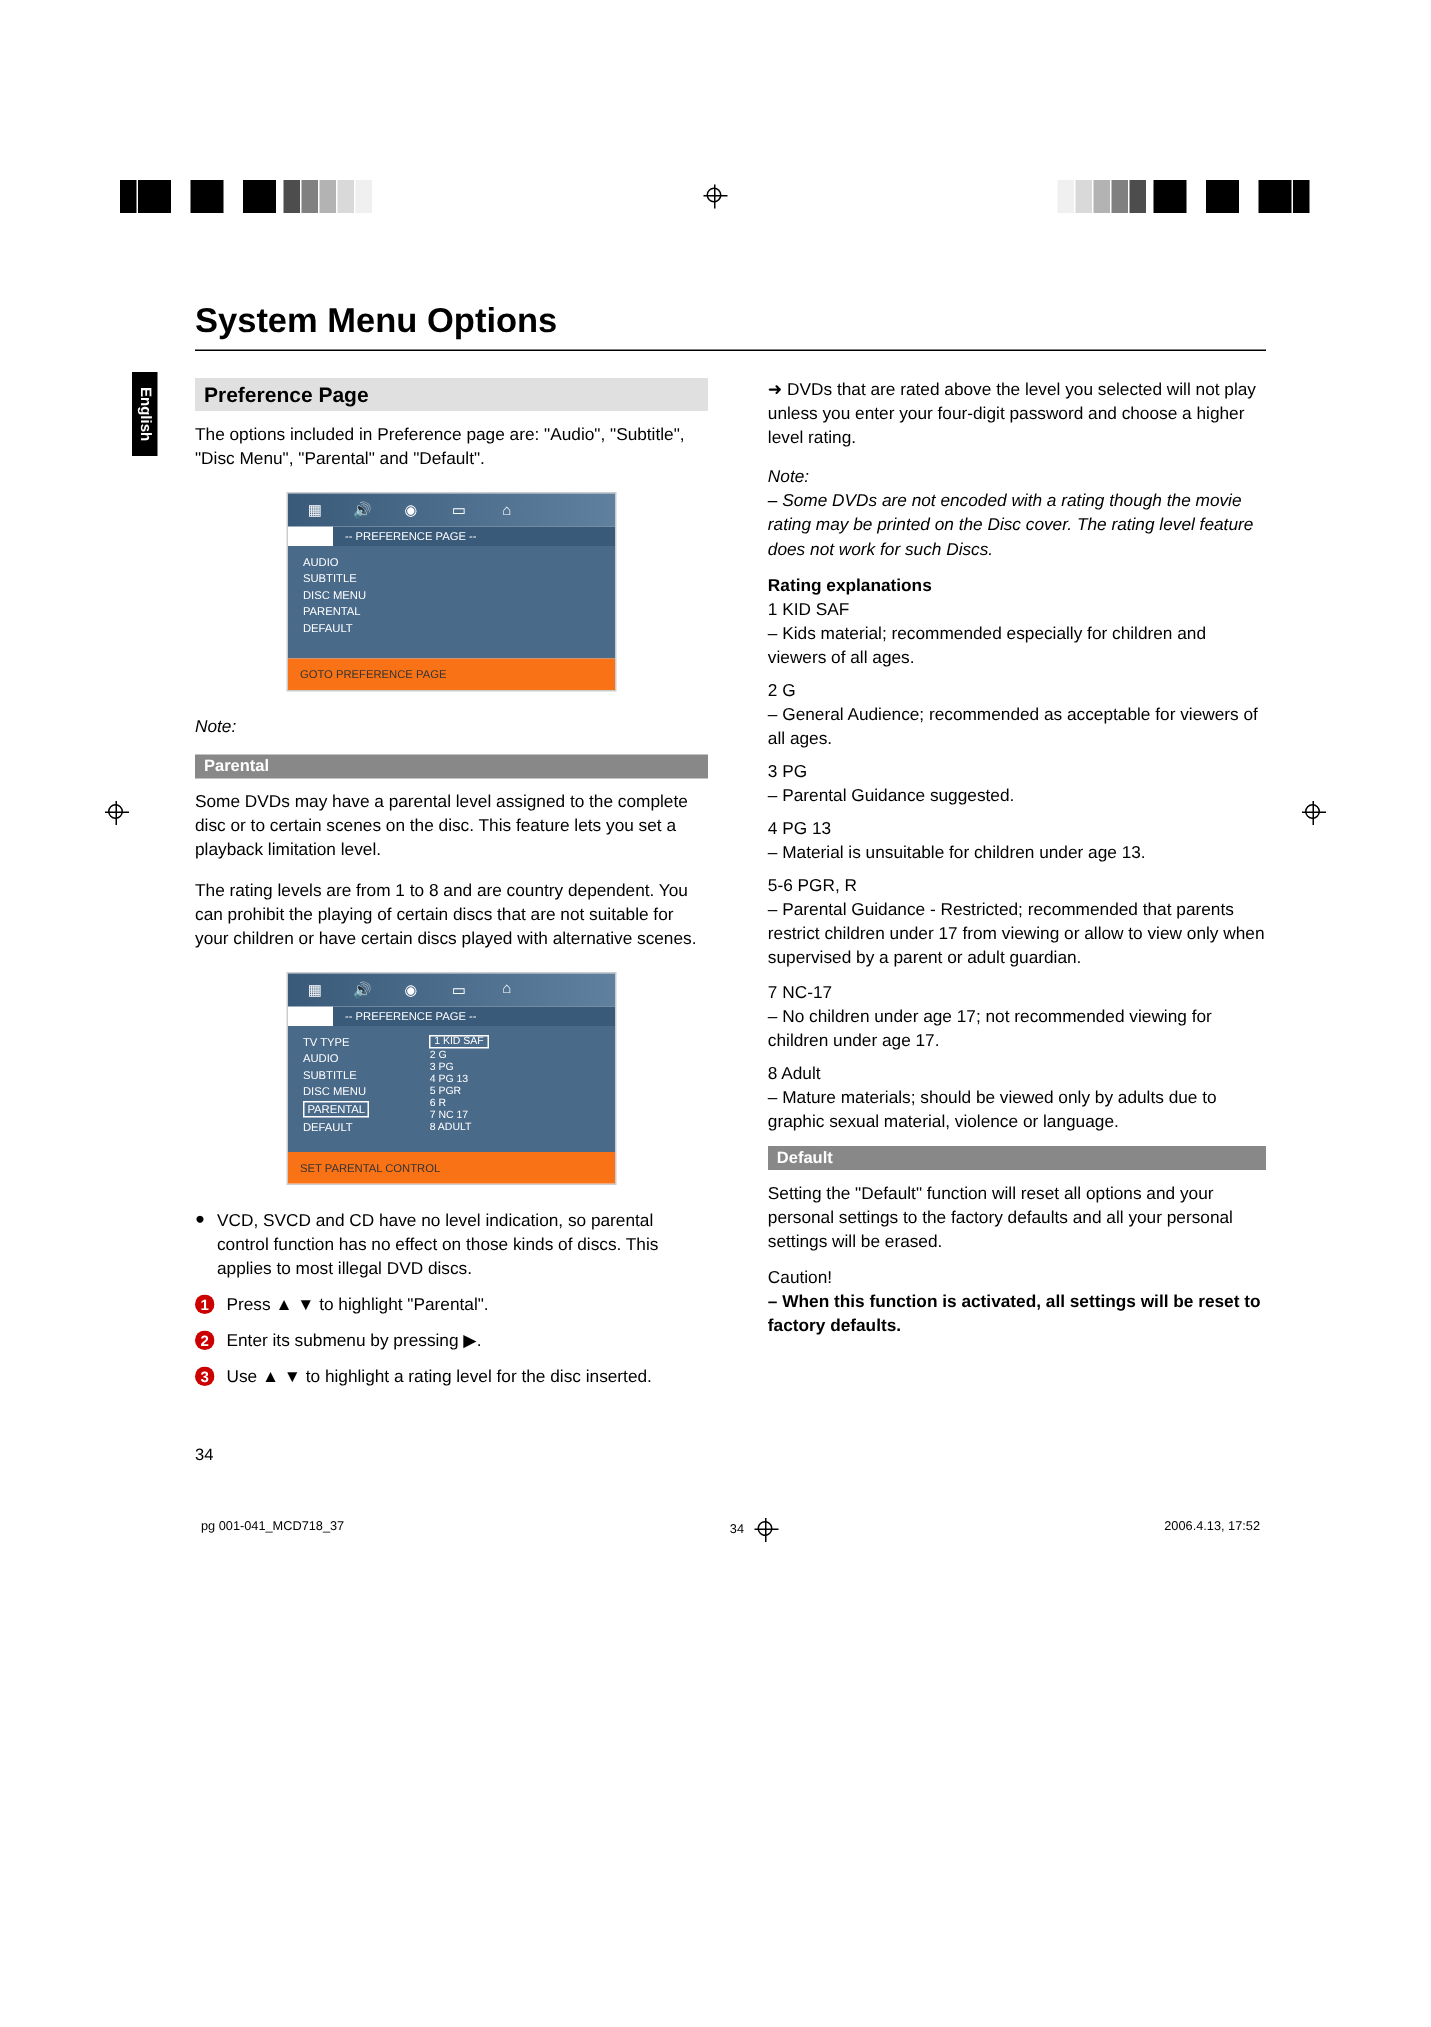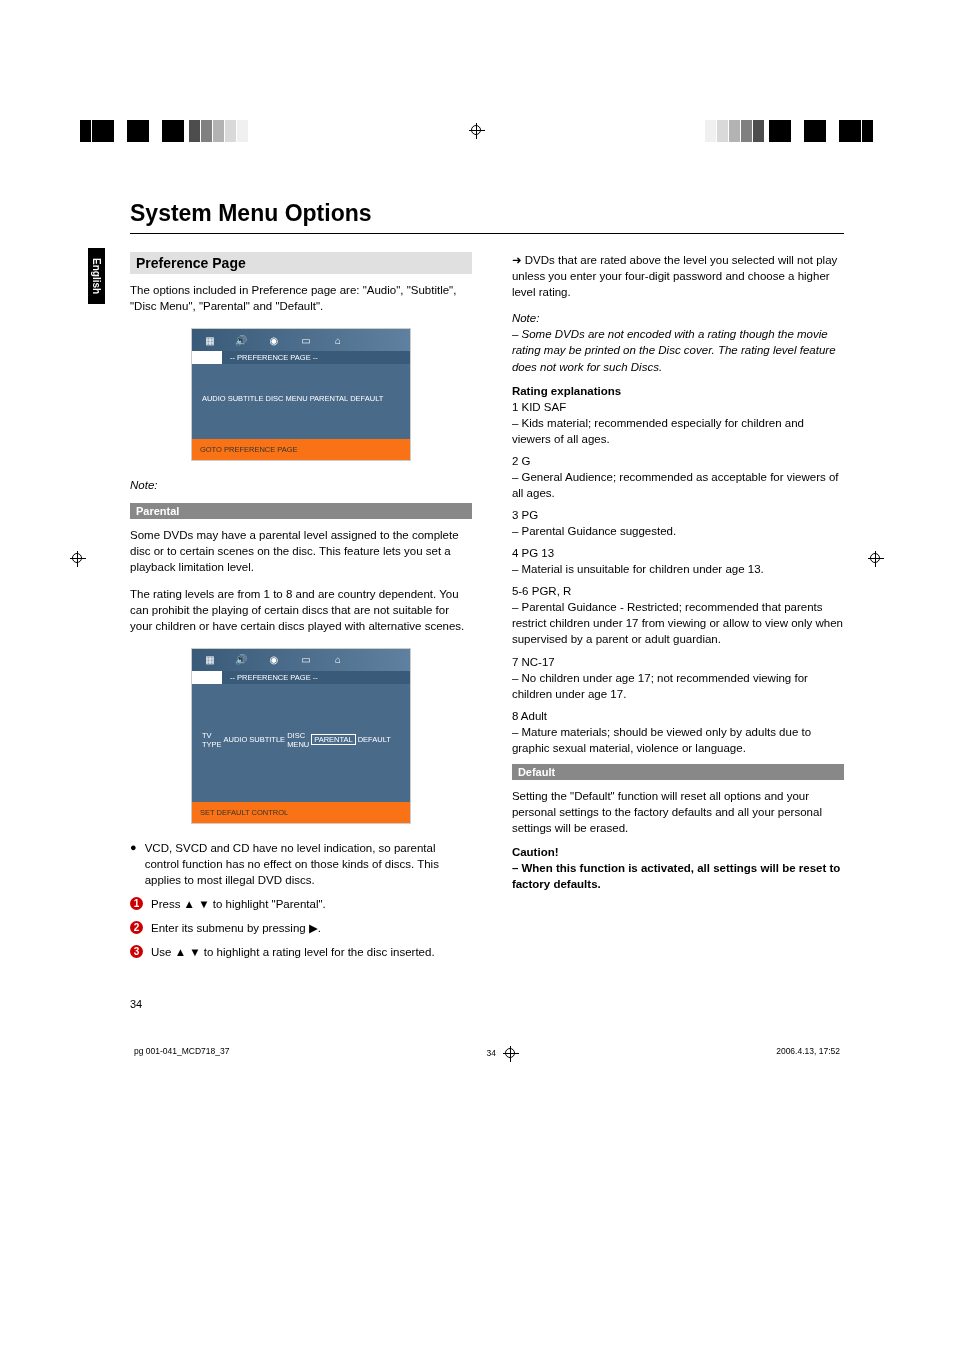--- a/index.html
+++ b/index.html
@@ -182,24 +182,23 @@
     .menu-body {
       background: #4a6a8a;
       color: #fff;
       padding: 6px 10px 12px 10px;
       min-height: 75px;
       display: flex;
       gap: 40px;
     }
     .menu-items {
       display: flex;
-      flex-direction: row;
+      flex-direction: column;
       gap: 2px;
       font-size: 7.5px;
-      align-items: center;
     }
     .menu-items-sub {
       display: flex;
       flex-direction: column;
       gap: 1px;
       font-size: 7px;
     }
     .menu-item-boxed {
       border: 1px solid #fff;
       padding: 0 2px;
@@ -243,21 +242,21 @@
       font-weight: 300;
     }
     .rating-desc {
       font-size: 11.5px;
       line-height: 1.4;
       margin-bottom: 8px;
       font-weight: 300;
     }
     .caution-heading {
       font-size: 11.5px;
-      font-weight: bold;
+      font-weight: normal;
       margin-bottom: 2px;
     }
     .caution-text {
       font-size: 11.5px;
       font-weight: bold;
       line-height: 1.4;
     }
     .page-number {
       font-size: 11px;
       margin-top: 30px;
@@ -405,21 +404,21 @@
             <span class="menu-item-boxed">1 KID SAF</span>
             <span>2 G</span>
             <span>3 PG</span>
             <span>4 PG 13</span>
             <span>5 PGR</span>
             <span>6 R</span>
             <span>7 NC 17</span>
             <span>8 ADULT</span>
           </div>
         </div>
-        <div class="menu-footer">SET DEFAULT CONTROL</div>
+        <div class="menu-footer">SET PARENTAL CONTROL</div>
       </div>
 
       <div class="bullet-item">
         <span class="bullet-dot">●</span>
         <span class="bullet-text">VCD, SVCD and CD have no level indication, so parental control function has no effect on those kinds of discs. This applies to most illegal DVD discs.</span>
       </div>
 
       <div class="bullet-item">
         <svg class="bullet-num" viewBox="0 0 13 13">
             <circle cx="6.5" cy="6.5" r="6.5" fill="#c00"></circle>

